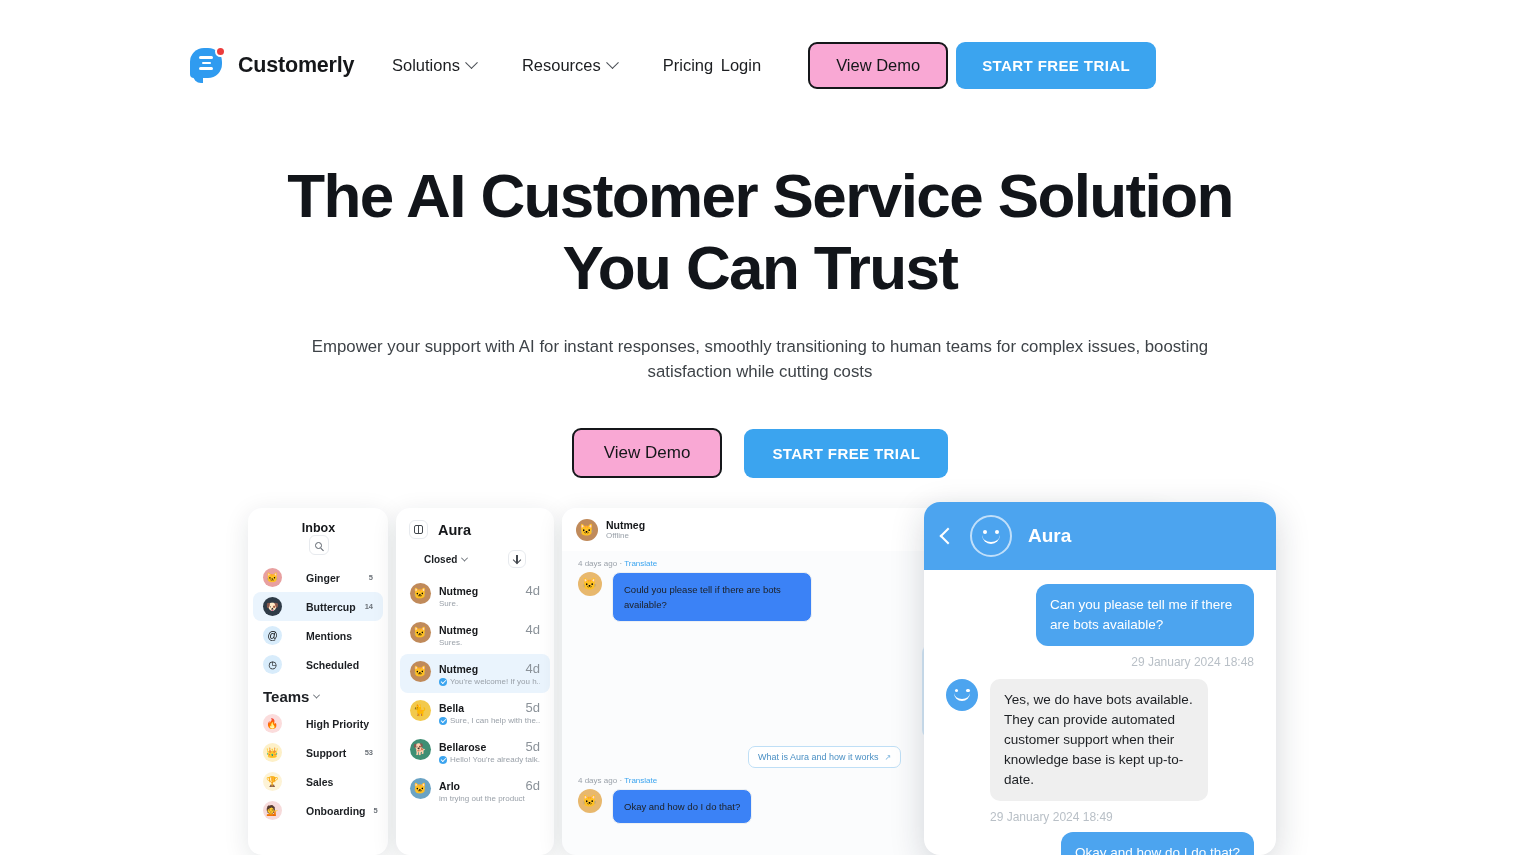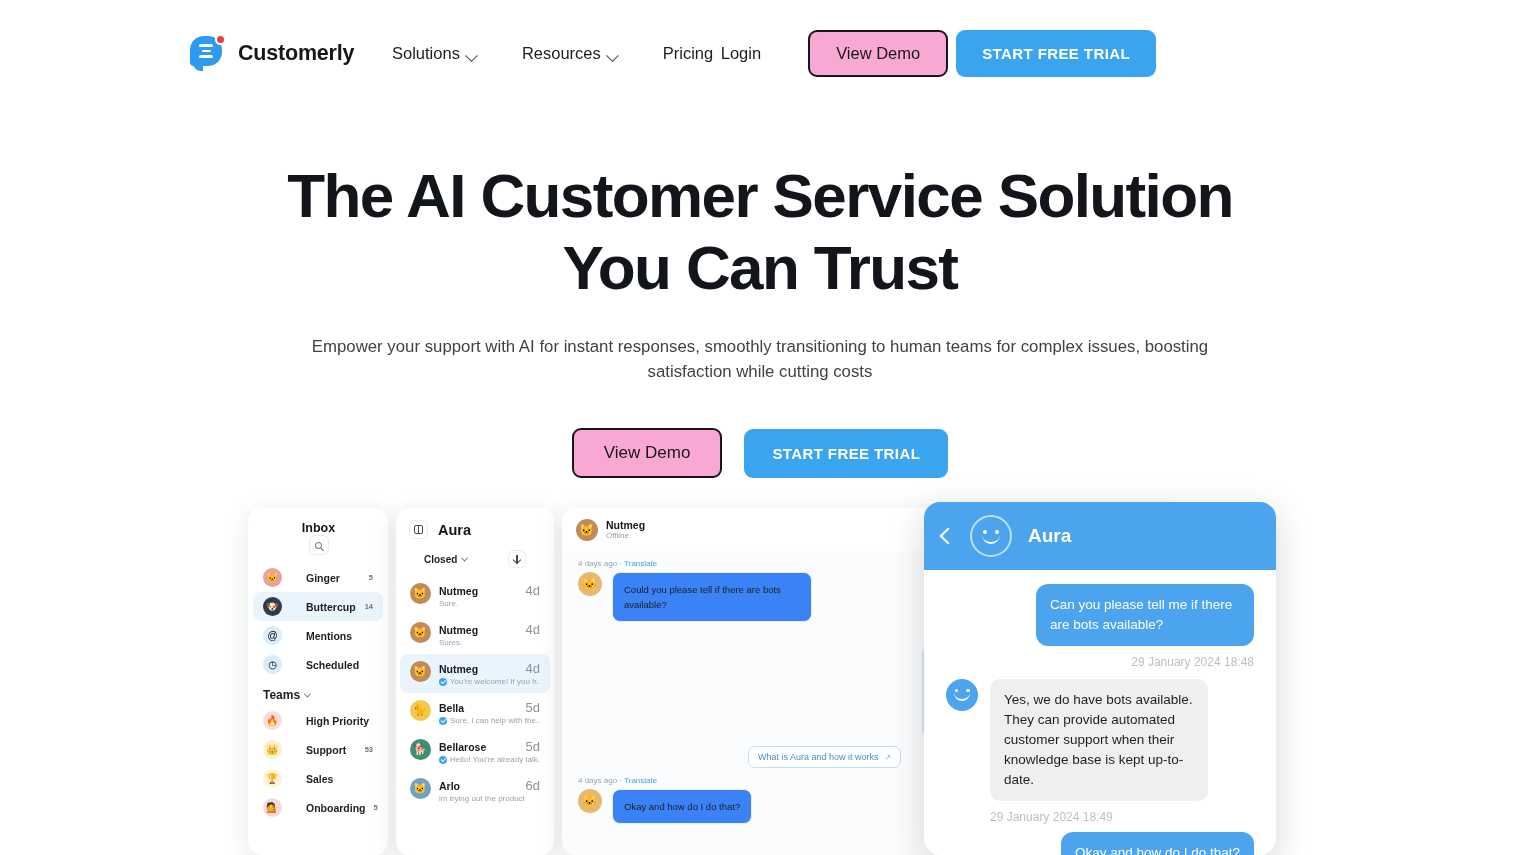--- a/index.html
+++ b/index.html
@@ -6,21 +6,21 @@
   html, body {
     width: 1520px; height: 855px;
     background: #ffffff;
     font-family: "Liberation Sans", sans-serif;
     overflow: hidden;
   }
   body { position: relative; }
 
   
   .nav {
-    position: absolute; top: 4px; left: 0; width: 1332px; height: 98px;
+    position: absolute; top: 16px; left: 0; width: 1332px; height: 98px;
     display: flex; align-items: center; padding-left: 28px;
   }
   .nav-left { position: absolute; left: 190px; display: flex; align-items: center; gap: 14px; }
   .logo-mark { position: relative; width: 34px; height: 34px; }
   .bubble {
     width: 32px; height: 30px; background: #2f9bf0; border-radius: 14px 14px 14px 4px;
     position: relative; display: flex; flex-direction: column; justify-content: center;
     align-items: center; gap: 3px;
   }
   .bubble::after {
@@ -31,21 +31,21 @@
   .bline { width: 14px; height: 2.6px; background: #fff; border-radius: 2px; z-index: 2; }
   .bline.short { width: 9px; }
   .badge-dot {
     position: absolute; top: -2px; right: -2px; width: 11px; height: 11px;
     background: #ec3c3c; border: 2px solid #fff; border-radius: 50%;
   }
   .logo-text { font-size: 21.5px; font-weight: 700; color: #15171a; letter-spacing: -0.2px; }
 
   .nav-menu { position: absolute; left: 392px; display: flex; align-items: center; gap: 46px; }
   .nav-item {
-    font-size: 16.5px; color: #1c1e21; display: flex; align-items: flex-end; gap: 7px;
+    font-size: 16.5px; color: #1c1e21; display: flex; align-items: center; gap: 7px;
     cursor: pointer; background: none; border: none;
     font-family: "Liberation Sans", sans-serif;
   }
   .chev { display: inline-block; width: 9px; height: 9px;
     border-right: 1.8px solid #4a4f55; border-bottom: 1.8px solid #4a4f55;
     transform: rotate(45deg) translate(-2px,-2px); }
 
   .nav-right { position: absolute; right: 176px; display: flex; align-items: center; gap: 0; }
   .login-link { font-size: 16.5px; color: #1c1e21; margin-right: 47px; cursor: pointer; }
   .btn-outline {
@@ -90,21 +90,21 @@
   .mag::after { content:""; position:absolute; right:-3px; bottom:-2.5px; width:4px; height:1.3px;
     background:#5d646d; transform: rotate(45deg); }
 
   .row { display: flex; align-items: center; gap: 8px; padding: 5px 10px; margin: 0 5px;
     border-radius: 8px; position: relative; }
   .row.sel { background: #eaf4fd; }
   .av { width: 19px; height: 19px; border-radius: 50%; flex: 0 0 19px;
     display:flex; align-items:center; justify-content:center; font-size: 10px; }
   .row-label { font-size: 10.5px; color: #1c1f23; font-weight: 600; flex: 1; white-space: nowrap; margin-left: 16px; }
   .row-count { font-size: 7.5px; color: #6b7178; font-weight: 700; }
-  .section-label { font-size: 12px; color: #1c1f23; font-weight: 700; padding: 9px 15px 4px;
+  .section-label { font-size: 15px; color: #1c1f23; font-weight: 700; padding: 9px 15px 4px;
     display:flex; align-items:center; gap:5px; }
   .chev-sm { width: 5px; height: 5px; border-right: 1.3px solid #6b7178; border-bottom: 1.3px solid #6b7178;
     transform: rotate(45deg) translate(-1px,-1px); }
 
   
   .col-list { left: 148px; top: 0; width: 158px; height: 347px; }
   .list-head { display: flex; align-items: center; gap: 10px; padding: 12px 13px 9px 13px; }
   .list-title { font-size: 14.5px; font-weight: 700; color: #15171a; }
   .sq-icon { width: 19px; height: 19px; border-radius: 6px; border: 1px solid #e7eaee;
     display:flex; align-items:center; justify-content:center; }

